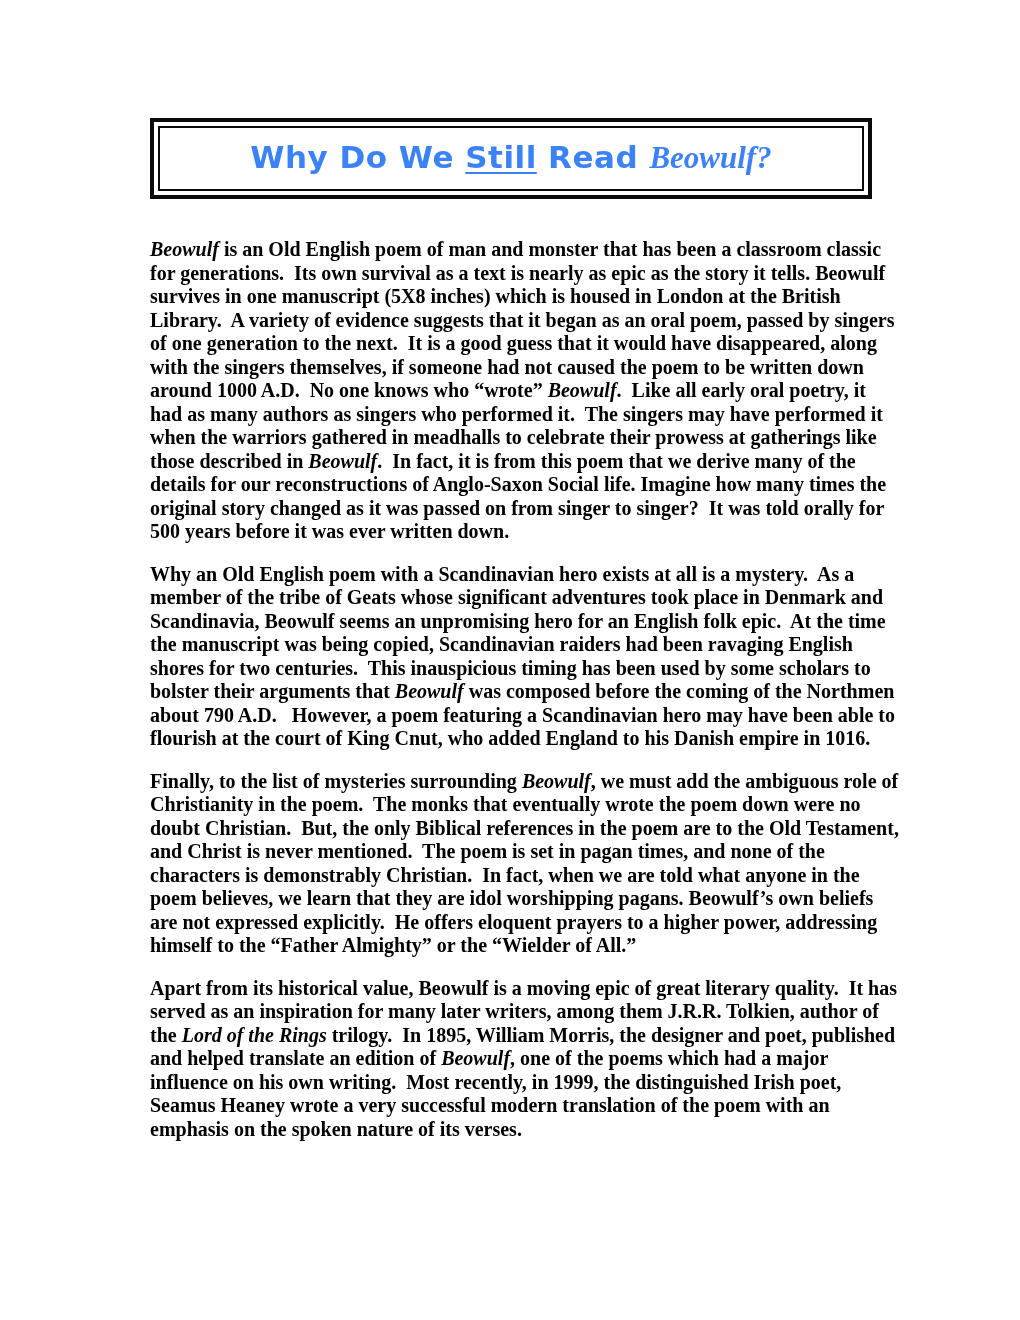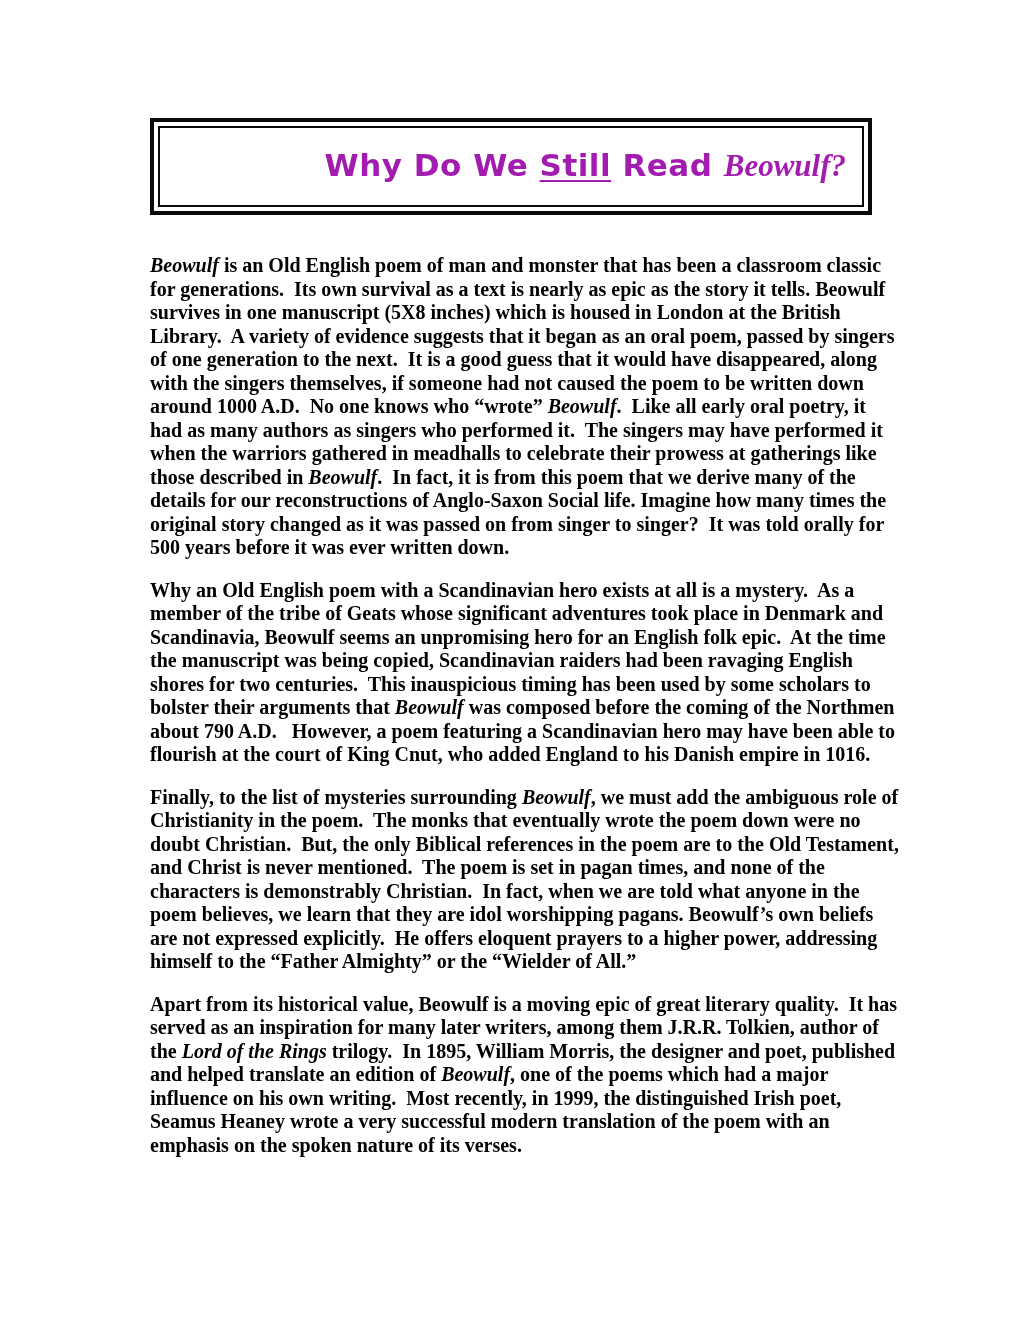--- a/index.html
+++ b/index.html
@@ -23,27 +23,27 @@
     padding: 4px;
     background: #ffffff;
   }
   .title-box-inner {
     box-sizing: border-box;
     border: 2px solid #0a0a0a;
     padding: 8px 4px 10px 4px;
     background: #ffffff;
   }
   .page-title {
-    margin: 12px;
-    text-align: right;
+    margin: 4px;
+    text-align: center;
     font-family: "DejaVu Sans", sans-serif;
     font-size: 31px;
     font-weight: 700;
     line-height: 1.1;
-    color: #a21caf;
+    color: #3b82f6;
     letter-spacing: 0.5px;
   }
   .page-title .run-serif-italic {
     font-family: "Liberation Serif", "DejaVu Serif", serif;
     font-style: italic;
     font-weight: 700;
     letter-spacing: 0;
   }
   .run-underline {
     text-decoration: underline;

